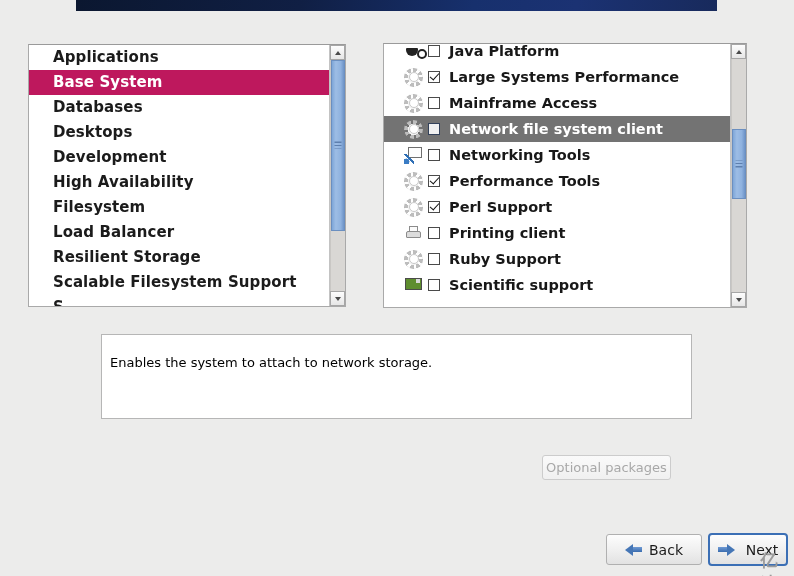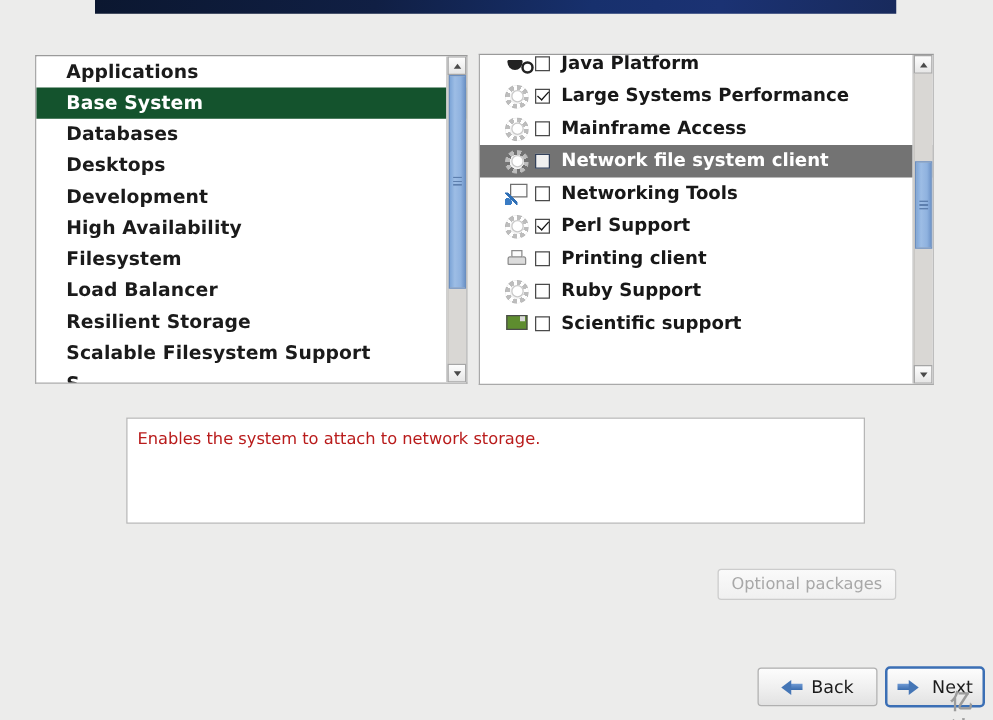--- a/index.html
+++ b/index.html
@@ -27,42 +27,42 @@
 
   
   .listpanel {
     position: absolute;
     box-sizing: border-box;
     background: #ffffff;
     border: 1px solid #a9a9a9;
     border-top-color: #9a9a9a;
     overflow: hidden;
   }
-  #left-panel  { left: 28px;  top: 44px; width: 346px; height: 263px; }
+  #left-panel  { left: 28px;  top: 44px; width: 318px; height: 263px; }
   #right-panel { left: 383px; top: 43px; width: 364px; height: 265px; padding-left: 43px; }
 
   .listviewport {
     position: absolute;
     inset: 0;
     overflow: hidden;
   }
 
   
   .cat-row {
     height: 25px;
     line-height: 25px;
     padding-left: 24px;
     font-size: 15px;
     font-weight: bold;
     color: #1b1b1b;
     white-space: nowrap;
     letter-spacing: 0.1px;
   }
   .cat-row.selected {
-    background: #14532d;
+    background: #be185d;
     color: #ffffff;
   }
 
   
   .grp-row {
     height: 26px;
     display: flex;
     align-items: center;
     padding-left: 20px;
     font-size: 14.5px;
@@ -273,23 +273,23 @@
     position: absolute;
     left: 101px;
     top: 334px;
     width: 591px;
     height: 85px;
     box-sizing: border-box;
     background: #ffffff;
     border: 1px solid #b6b6b6;
   }
   #desctext {
-    padding: 9px 8px;
+    padding: 20px 8px;
     font-size: 13px;
-    color: #b91c1c;
+    color: #000000;
     line-height: 16px;
     font-family: "DejaVu Sans", "Liberation Sans", sans-serif;
   }
 
   
   .btn {
     position: absolute;
     box-sizing: border-box;
     display: flex;
     align-items: center;
@@ -298,27 +298,26 @@
     border: 1px solid #b3b3b3;
     border-radius: 3px;
     background: linear-gradient(#fcfcfc, #ededed 55%, #e4e4e4);
     font-size: 14px;
     color: #1b1b1b;
     white-space: nowrap;
   }
   #btn-optional {
     left: 542px;
     top: 455px;
-    width: 143px;
+    width: 129px;
     height: 25px;
     font-size: 13px;
     color: #a8a8a8;
     background: linear-gradient(#fafafa, #f0f0f0);
     border-color: #cccccc;
-    margin-left: 32px;
   }
   #btn-back {
     left: 606px;
     top: 534px;
     width: 96px;
     height: 31px;
     border-color: #b0b0b0;
     background: linear-gradient(#fdfdfd, #efefef 55%, #e2e2e2);
   }
   #btn-next {
@@ -446,20 +445,25 @@
         <span>Network file system client</span>
       </div>
       <div class="grp-row">
         <span class="grp-icon ico-network"></span>
         <span class="cbx"></span>
         <span>Networking Tools</span>
       </div>
       <div class="grp-row">
         <span class="grp-icon ico-gear"></span>
         <span class="cbx checked"></span>
+        <span>Performance Tools</span>
+      </div>
+      <div class="grp-row">
+        <span class="grp-icon ico-gear"></span>
+        <span class="cbx checked"></span>
         <span>Perl Support</span>
       </div>
       <div class="grp-row">
         <span class="grp-icon ico-printer"></span>
         <span class="cbx"></span>
         <span>Printing client</span>
       </div>
       <div class="grp-row">
         <span class="grp-icon ico-gear"></span>
         <span class="cbx"></span>

